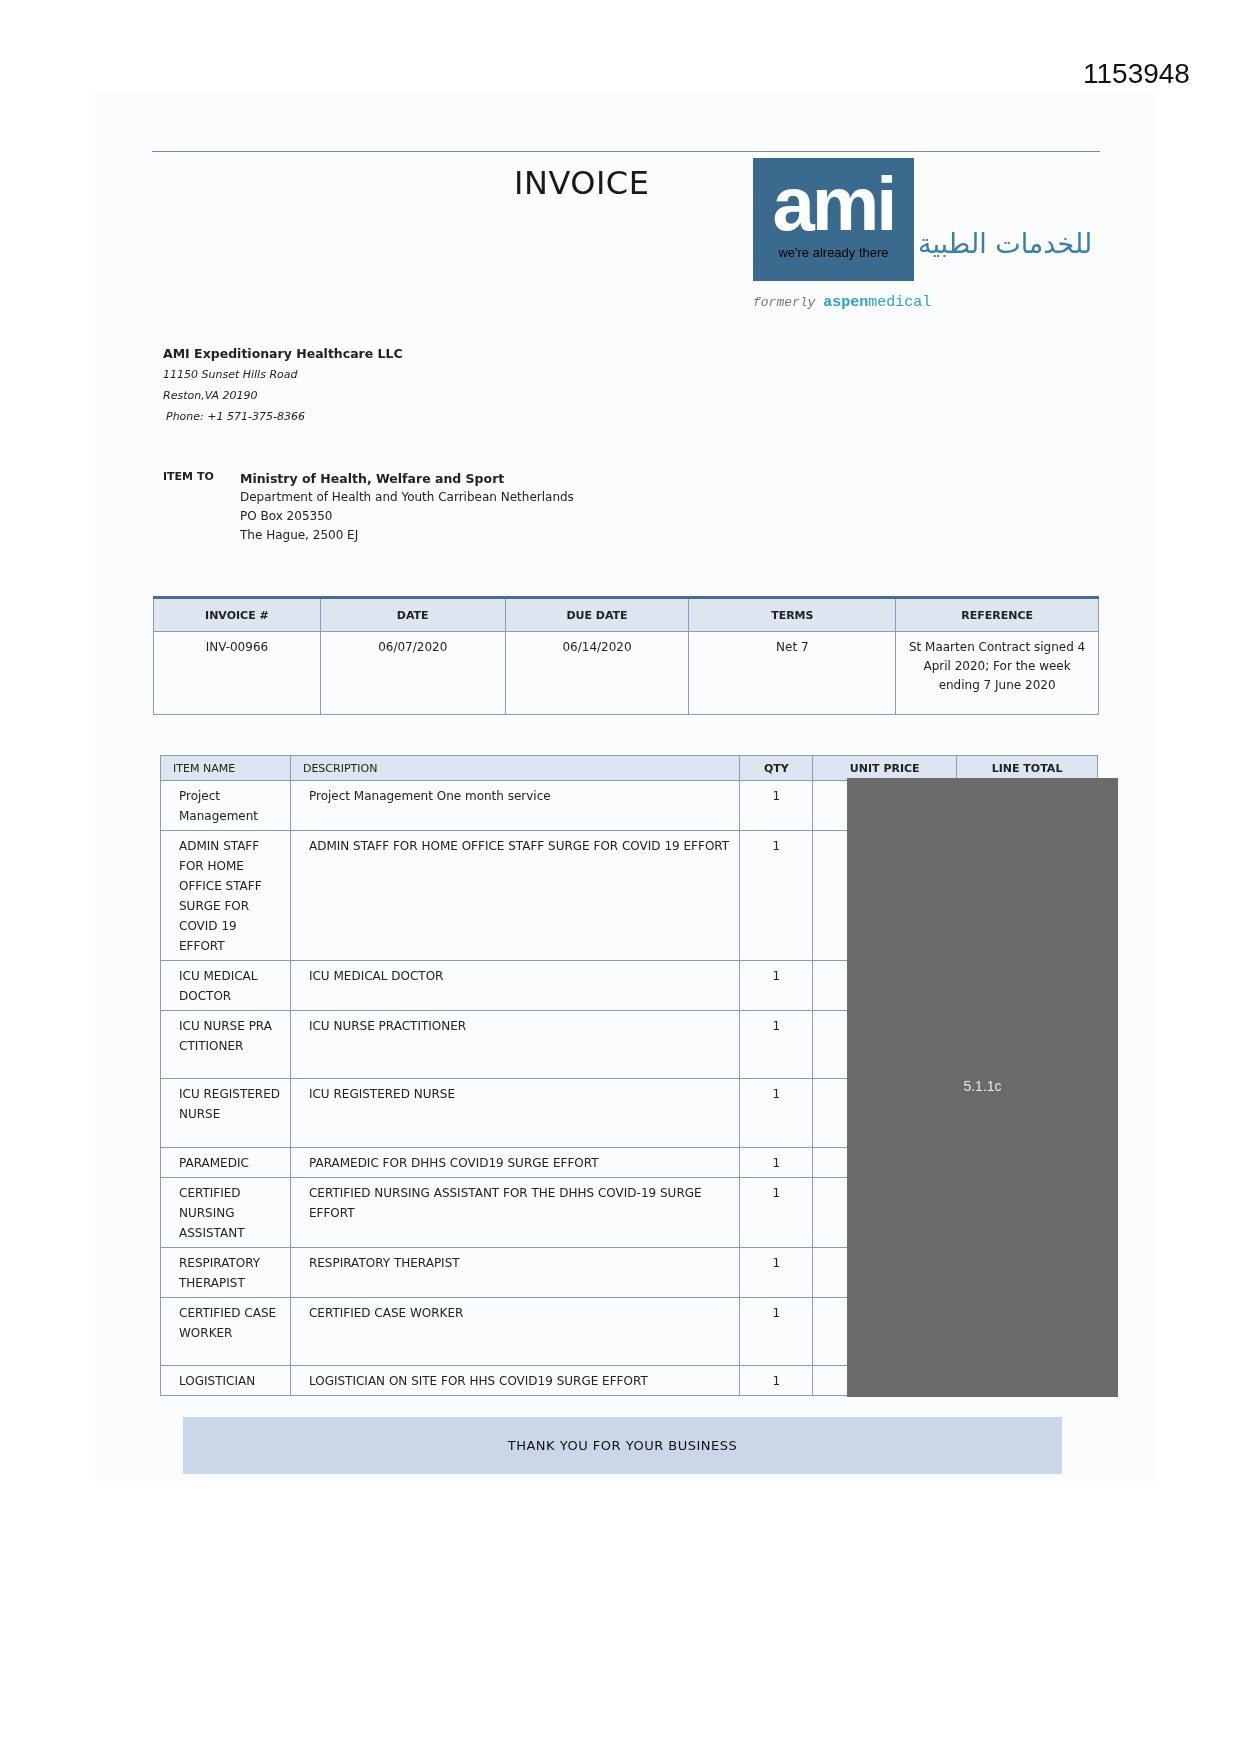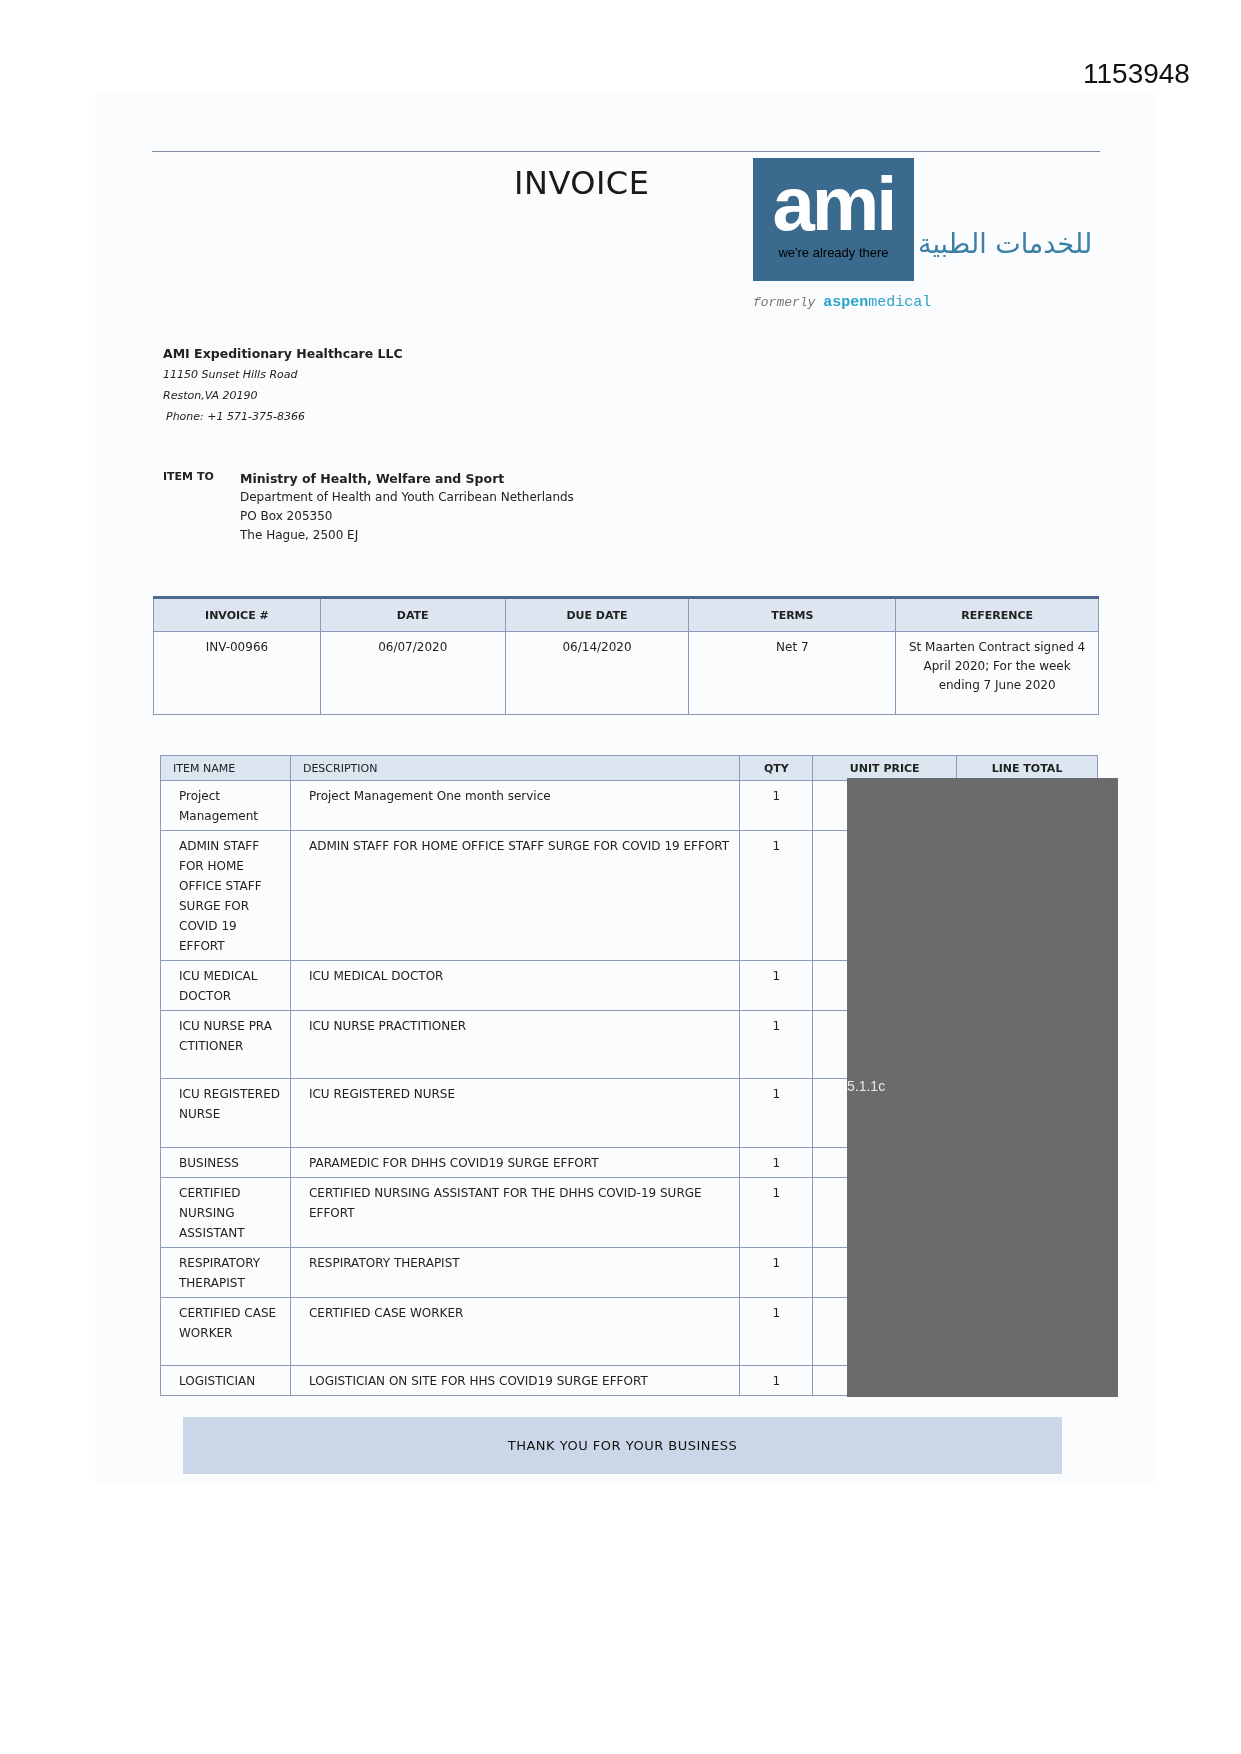--- a/index.html
+++ b/index.html
@@ -27,21 +27,21 @@
   .meta { left:153px; top:596px; width:946px; border-top:3px solid #4e6a93;padding-left:32px; }
   .meta th { background:#dde5f1; font-size:11px; font-weight:bold; height:32px; border:1px solid #8a9ab8; text-align:center; padding:0; }
   .meta td { font-size:12px; border:1px solid #8a9ab8; text-align:center; vertical-align:top; padding:6px 6px; height:70px; line-height:19px; }
   .items { left:160px; top:755px; width:938px; }
   .items th { background:#dde5f1; font-size:11px; border:1px solid #8a9ab8; height:24px; padding:0 12px; text-align:left; font-weight:normal; }
   .items th.c { text-align:center; font-weight:bold; }
   .items td { font-size:12px; border:1px solid #8a9ab8; vertical-align:top; padding:5px 10px 4px 18px; line-height:20px; }
   .items td.desc { padding-left:18px; }
   .items td.qty { text-align:center; padding-left:0; padding-right:0; }
   .redact { position:absolute; left:847px; top:778px; width:271px; height:619px; background:#6b6b6b; }
-  .redact span { position:absolute; left:0; top:300px; width:271px; font-family:"Liberation Sans", sans-serif; font-size:14px; color:#e8e8e8; }
+  .redact span { position:absolute; left:0; top:300px; width:271px; text-align:center; font-family:"Liberation Sans", sans-serif; font-size:14px; color:#e8e8e8; }
   .thanks { position:absolute; left:183px; top:1417px; width:879px; height:57px; background:#cbd7e8; text-align:center; line-height:57px; font-size:13px; letter-spacing:0.5px; color:#111; }
 </style>
 </head>
 <body>
 
 <div class="page-tint"></div>
 
 <div class="docnum">1153948</div>
 <div class="top-rule"></div>
 <div class="title">INVOICE</div>
@@ -142,21 +142,21 @@
         <td></td>
   </tr>
   <tr style="height:69px">
     <td>ICU REGISTERED NURSE</td>
     <td class="desc">ICU REGISTERED NURSE</td>
     <td class="qty">1</td>
     <td></td>
         <td></td>
   </tr>
   <tr style="height:28px">
-    <td>BUSINESS</td>
+    <td>PARAMEDIC</td>
     <td class="desc">PARAMEDIC FOR DHHS COVID19 SURGE EFFORT</td>
     <td class="qty">1</td>
     <td></td>
         <td></td>
   </tr>
   <tr style="height:69px">
     <td>CERTIFIED NURSING ASSISTANT</td>
     <td class="desc">CERTIFIED NURSING ASSISTANT FOR THE DHHS COVID-19 SURGE EFFORT</td>
     <td class="qty">1</td>
     <td></td>

